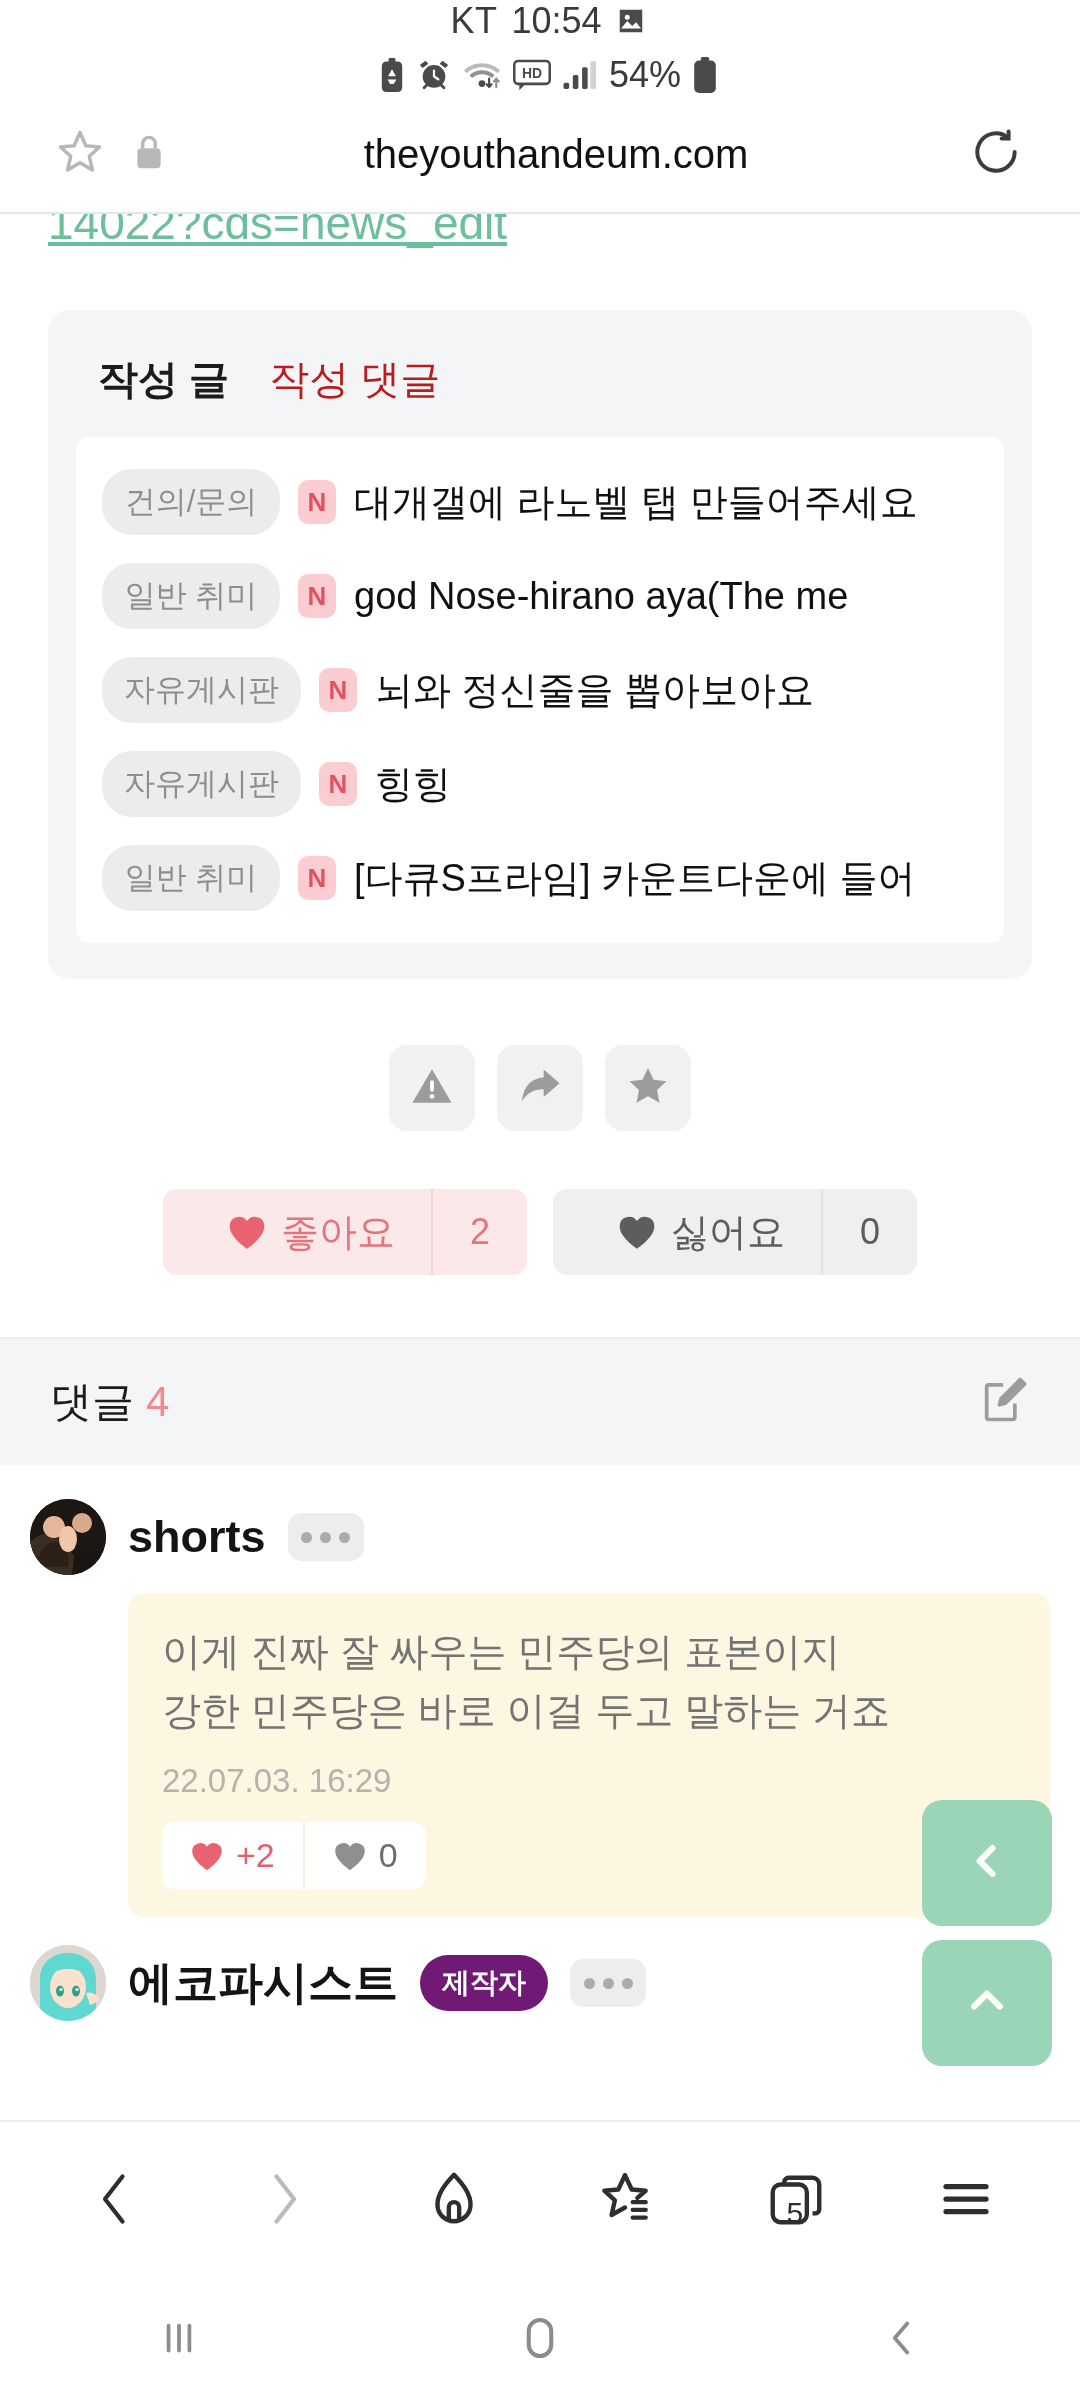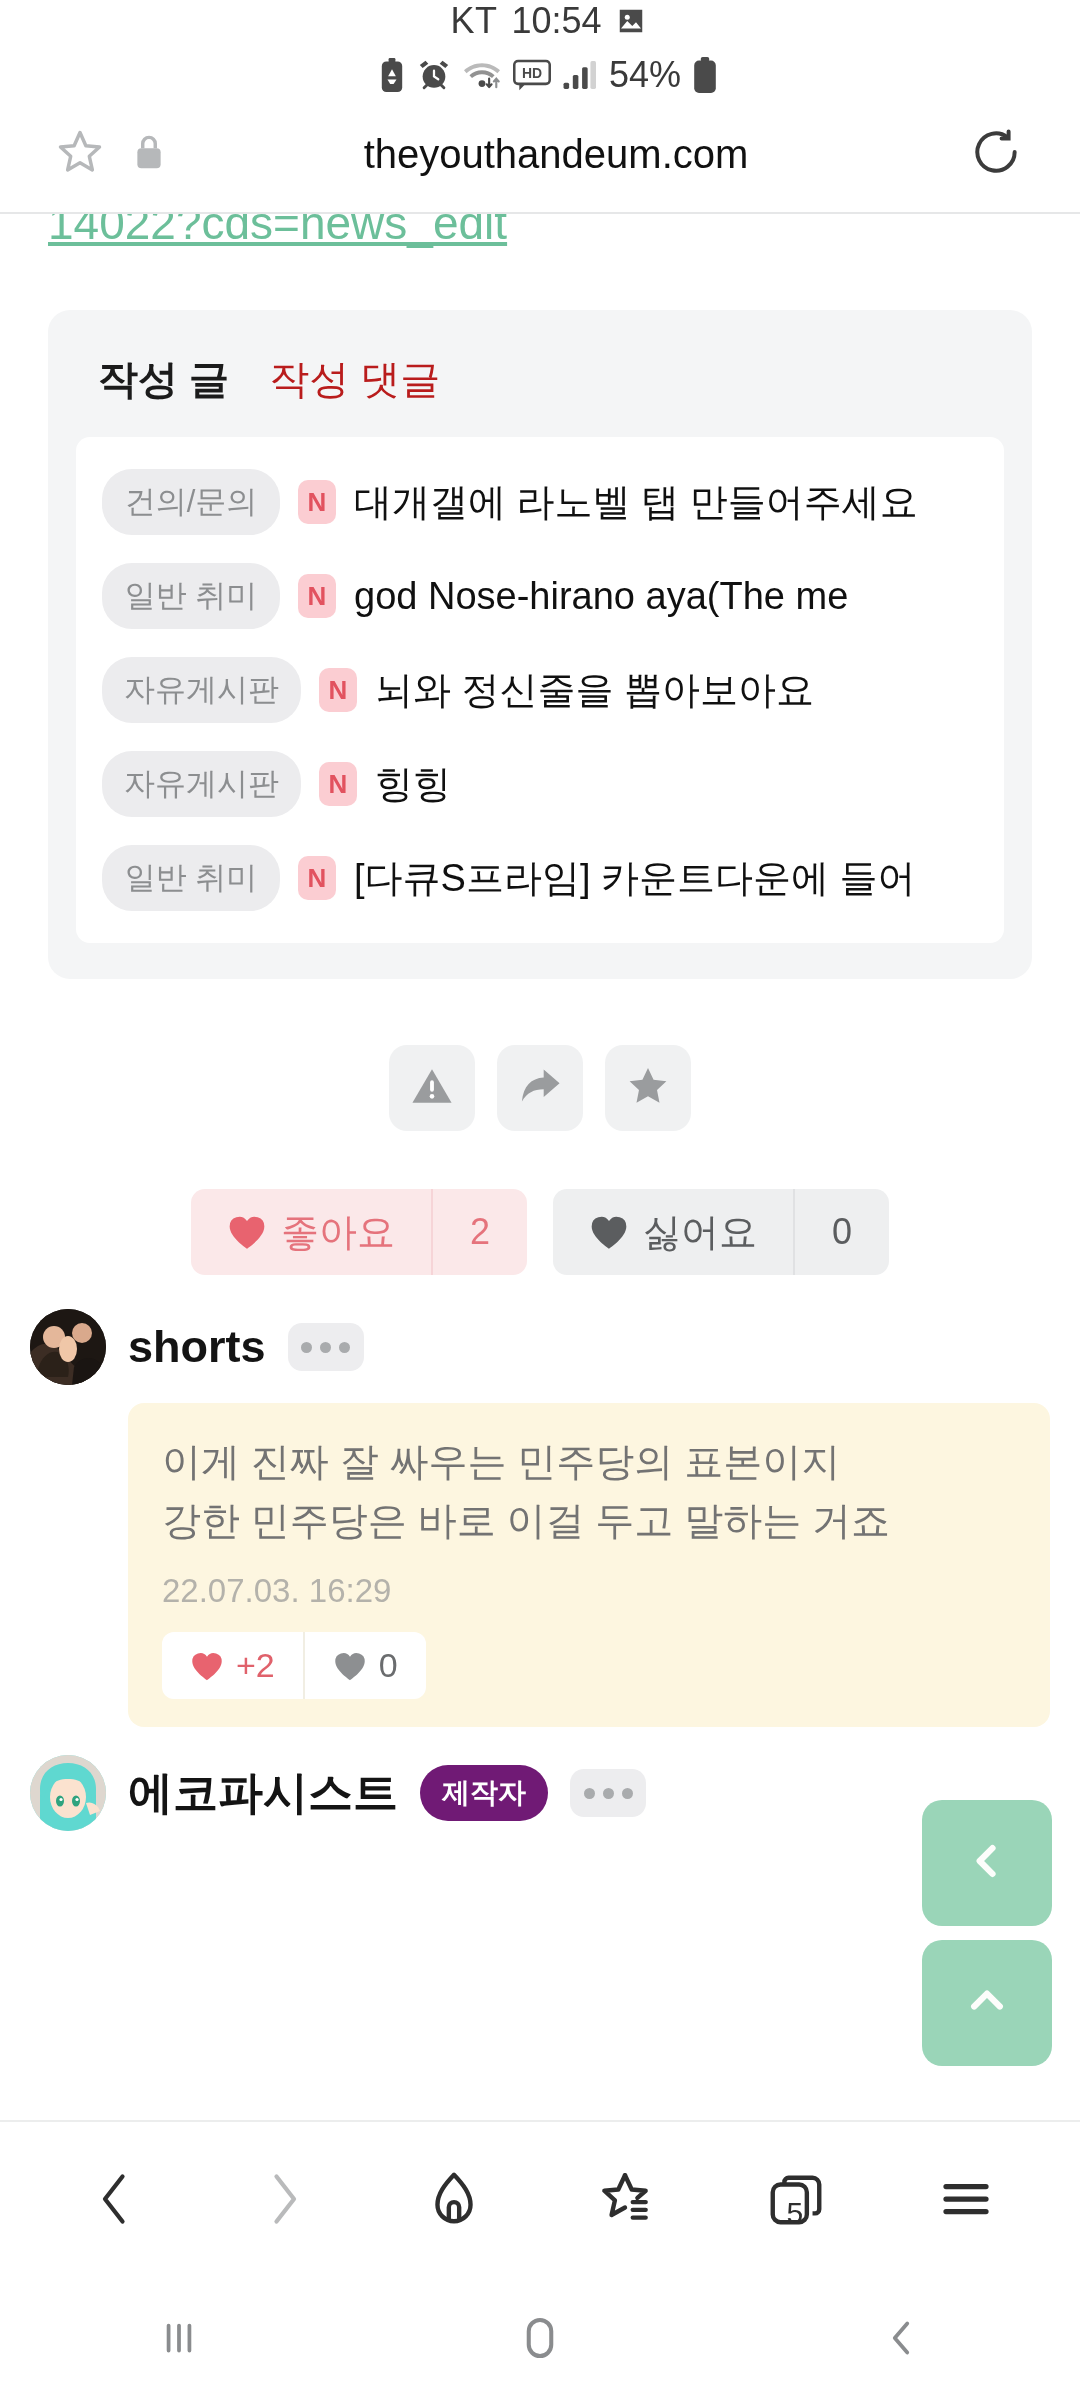--- a/index.html
+++ b/index.html
@@ -77,21 +77,21 @@
   
   .actions { display: flex; justify-content: center; gap: 22px; margin-top: 66px; }
   .act-btn {
     width: 86px; height: 86px; background: #f0f1f2; border-radius: 18px;
     display: flex; align-items: center; justify-content: center;
   }
 
   
   .votes { display: flex; justify-content: center; gap: 26px; margin-top: 58px; }
   .vote { display: flex; align-items: stretch; border-radius: 14px; overflow: hidden; height: 86px; }
-  .vote-main { display: flex; align-items: center; gap: 14px; padding: 0 36px; }
+  .vote-main { display: flex; align-items: center; gap: 14px; padding: 0 36px; margin-left: 28px; }
   .vote-count { display: flex; align-items: center; justify-content: center; width: 96px; font-size: 36px; }
   .vote.like { background: #fbe8e9; }
   .vote.like .vote-main { color: #e5737c; }
   .vote.like .vote-count { color: #e5737c; border-left: 2px solid #f6d4d7; }
   .vote.dislike { background: #eeeff0; }
   .vote.dislike .vote-main { color: #5b5d5f; }
   .vote.dislike .vote-count { color: #5b5d5f; border-left: 2px solid #e0e1e3; }
   .vote-label { font-size: 38px; }
   .heart { width: 40px; height: 38px; }
 
@@ -335,20 +335,30 @@
             <svg width="40" height="38" viewBox="0 0 24 22" fill="#5b5d5f">
                 <path d="M12 21S1.6 14.3 1.6 7.7A5.7 5.7 0 0 1 12 4.4 5.7 5.7 0 0 1 22.4 7.7C22.4 14.3 12 21 12 21z"></path>
               </svg>
           </span>
           <span class="vote-label">싫어요</span>
         </div>
         <div class="vote-count">0</div>
       </div>
     </div>
 
+    <div class="cmt-head">
+      <span class="cmt-head-title">댓글</span>
+      <span class="cmt-head-count">4</span>
+      <span class="cmt-head-icon">
+        <svg width="52" height="52" viewBox="0 0 24 24" fill="none" stroke="#9a9c9e" stroke-width="1.7" stroke-linejoin="round">
+            <path d="M17 13.6V20a1 1 0 0 1-1 1H5a1 1 0 0 1-1-1V6a1 1 0 0 1 1-1h6.6"></path>
+            <path d="M19.5 2.6l2 2-8.9 8.9-2.7.7.7-2.7z" fill="#9a9c9e" stroke="#9a9c9e"></path>
+          </svg>
+      </span>
+    </div>
 
     <div class="comment">
       <div class="cmt-top">
         <div class="avatar">
           <svg class="avatar-art1" viewBox="0 0 76 76">
             <rect width="76" height="76" fill="#1d1713"></rect>
             <path d="M0 44c8-10 18-12 26-6s14 16 20 20 18 6 30 0v18H0z" fill="#3c2d24"></path>
             <circle cx="24" cy="28" r="11" fill="#e4b79a"></circle>
             <circle cx="52" cy="24" r="10" fill="#d9a98c"></circle>
             <path d="M8 60c4-14 14-20 22-16s10 16 8 24H8z" fill="#2b2119"></path>

